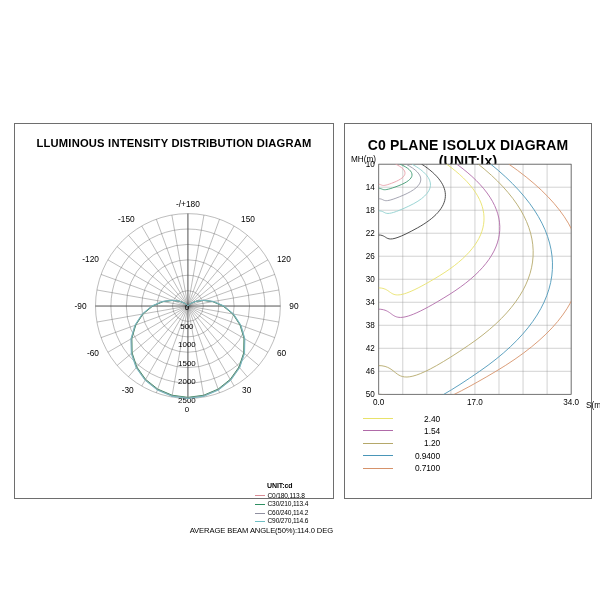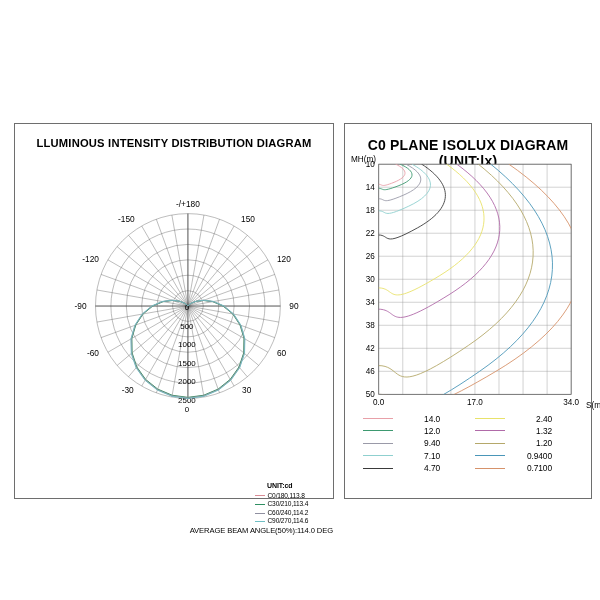--- a/index.html
+++ b/index.html
@@ -335,50 +335,28 @@
           <path d="M 77.36,40.00 C 110.68,61.40 109.09,84.23 73.05,104.21 S 46.01,111.34 34.00,111.34" fill="none" stroke="#3a3a3a" stroke-width="0.9" stroke-linecap="round"></path>
           <path d="M 102.47,40.00 C 155.07,77.41 152.56,117.31 95.65,152.23 S 52.97,164.70 34.00,164.70" fill="none" stroke="#e8e26a" stroke-width="0.9" stroke-linecap="round"></path>
           <path d="M 112.74,40.00 C 173.23,83.85 170.35,130.62 104.90,171.54 S 55.82,186.16 34.00,186.16" fill="none" stroke="#b06aa8" stroke-width="0.9" stroke-linecap="round"></path>
           <path d="M 134.42,40.00 C 211.57,100.90 207.89,165.86 124.42,222.70 S 61.82,243.00 34.00,243.00" fill="none" stroke="#b5a86a" stroke-width="0.9" stroke-linecap="round"></path>
           <path d="M 146.98,40.00 C 233.76,109.60 229.63,183.84 135.73,248.80 S 65.30,272.00 34.00,272.00" fill="none" stroke="#4a96b8" stroke-width="0.9" stroke-linecap="round"></path>
           <path d="M 165.24,40.00 C 266.05,109.60 261.25,183.84 152.17,248.80 S 70.36,272.00 34.00,272.00" fill="none" stroke="#d6926a" stroke-width="0.9" stroke-linecap="round"></path>
         </g>
       </svg>
 
     <div id="isolux-legend">
-      <div class="legend-col" id="iso-legend-left">
-          <div class="iso-legend-row">
-            <span class="iso-swatch" style="border-top-color: rgb(232, 160, 168);"></span>
-            <span class="iso-label">14.0</span>
-          </div>
-          <div class="iso-legend-row">
-            <span class="iso-swatch" style="border-top-color: rgb(61, 153, 112);"></span>
-            <span class="iso-label">12.0</span>
-          </div>
-          <div class="iso-legend-row">
-            <span class="iso-swatch" style="border-top-color: rgb(154, 154, 168);"></span>
-            <span class="iso-label">9.40</span>
-          </div>
-          <div class="iso-legend-row">
-            <span class="iso-swatch" style="border-top-color: rgb(143, 208, 207);"></span>
-            <span class="iso-label">7.10</span>
-          </div>
-          <div class="iso-legend-row">
-            <span class="iso-swatch" style="border-top-color: rgb(58, 58, 58);"></span>
-            <span class="iso-label">4.70</span>
-          </div>
-        </div>
       <div class="legend-col" id="iso-legend-right">
           <div class="iso-legend-row">
             <span class="iso-swatch" style="border-top-color: rgb(232, 226, 106);"></span>
             <span class="iso-label">2.40</span>
           </div>
           <div class="iso-legend-row">
             <span class="iso-swatch" style="border-top-color: rgb(176, 106, 168);"></span>
-            <span class="iso-label">1.32</span>
+            <span class="iso-label">1.54</span>
           </div>
           <div class="iso-legend-row">
             <span class="iso-swatch" style="border-top-color: rgb(181, 168, 106);"></span>
             <span class="iso-label">1.20</span>
           </div>
           <div class="iso-legend-row">
             <span class="iso-swatch" style="border-top-color: rgb(74, 150, 184);"></span>
             <span class="iso-label">0.9400</span>
           </div>
           <div class="iso-legend-row">

